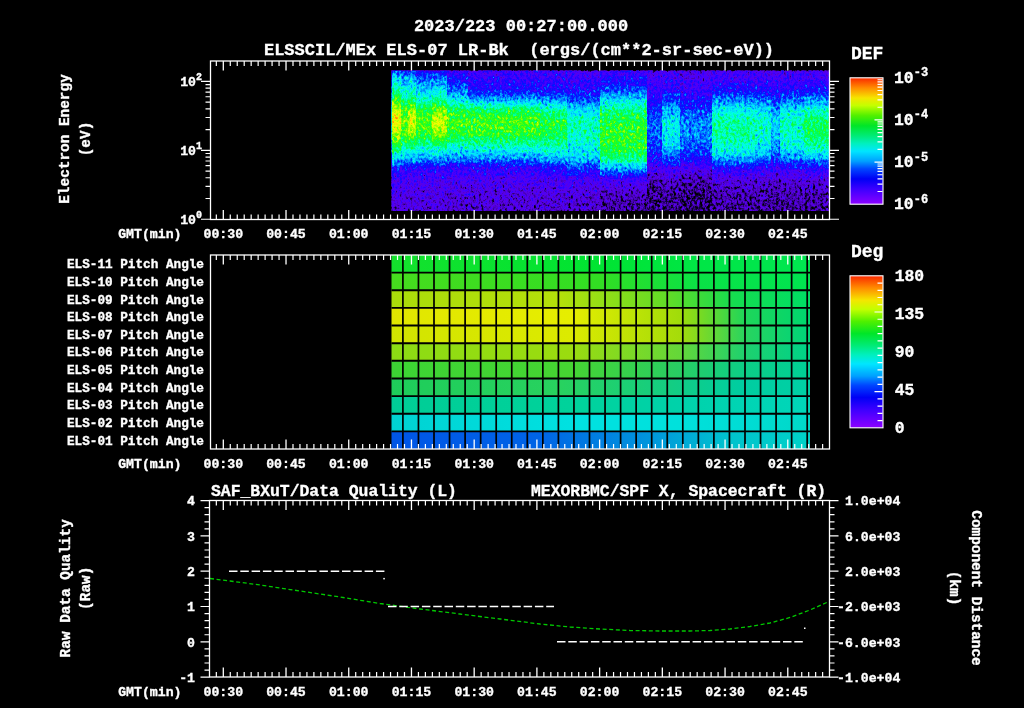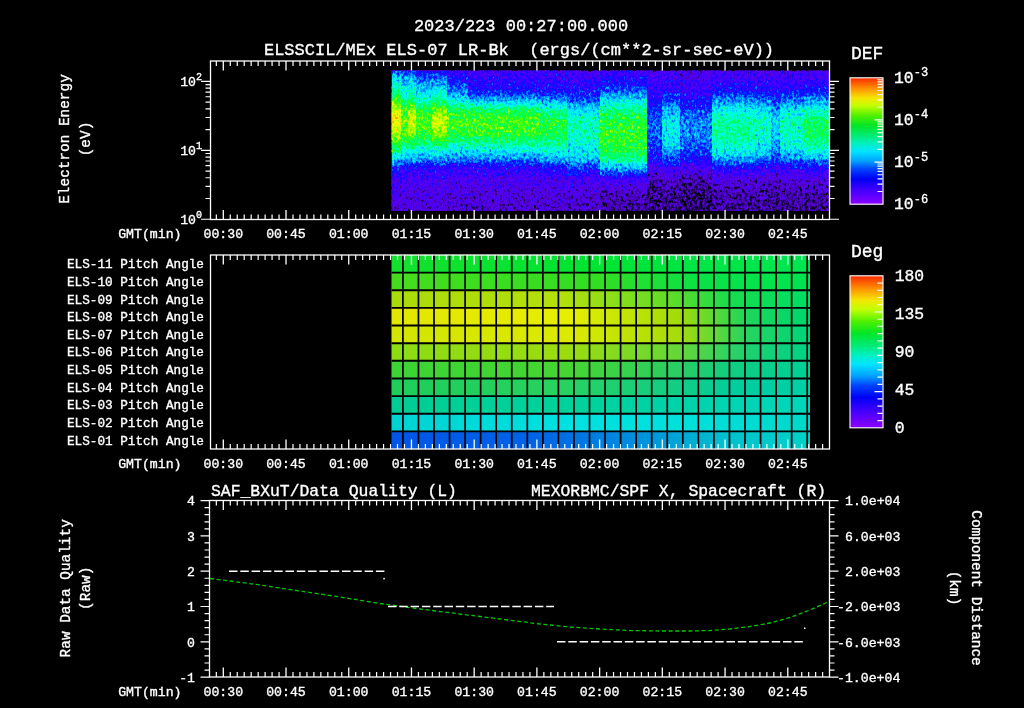--- a/index.html
+++ b/index.html
@@ -1,14 +1,14 @@
 <!DOCTYPE html>
 <html><head><meta charset="utf-8"><style>
 html,body{margin:0;padding:0;background:#000;}
-#c{position:relative;width:1024px;height:708px;background:#ffffff;overflow:hidden;}
+#c{position:relative;width:1024px;height:708px;background:#ffffff;overflow:hidden;font-weight:bold;}
 text{font-family:"Liberation Mono", monospace;fill:#fff;stroke:#fff;stroke-width:0.35;opacity:0.999;}
 .fr{fill:none;stroke:#fff;stroke-width:1.3;}
 .tk{stroke:#fff;stroke-width:1.3;fill:none;}
 .tkm{stroke:#fff;stroke-width:1.2;fill:none;}
 .qd{stroke:#fff;stroke-width:1.4;fill:none;stroke-dasharray:8.5 2.8;}
 </style></head><body>
 <div id="c">
 <svg width="1024" height="708" viewBox="0 0 1024 708">
 <defs>
 <filter id="cmap" x="391" y="70.5" width="438.5" height="140.5" filterUnits="userSpaceOnUse" color-interpolation-filters="sRGB">

